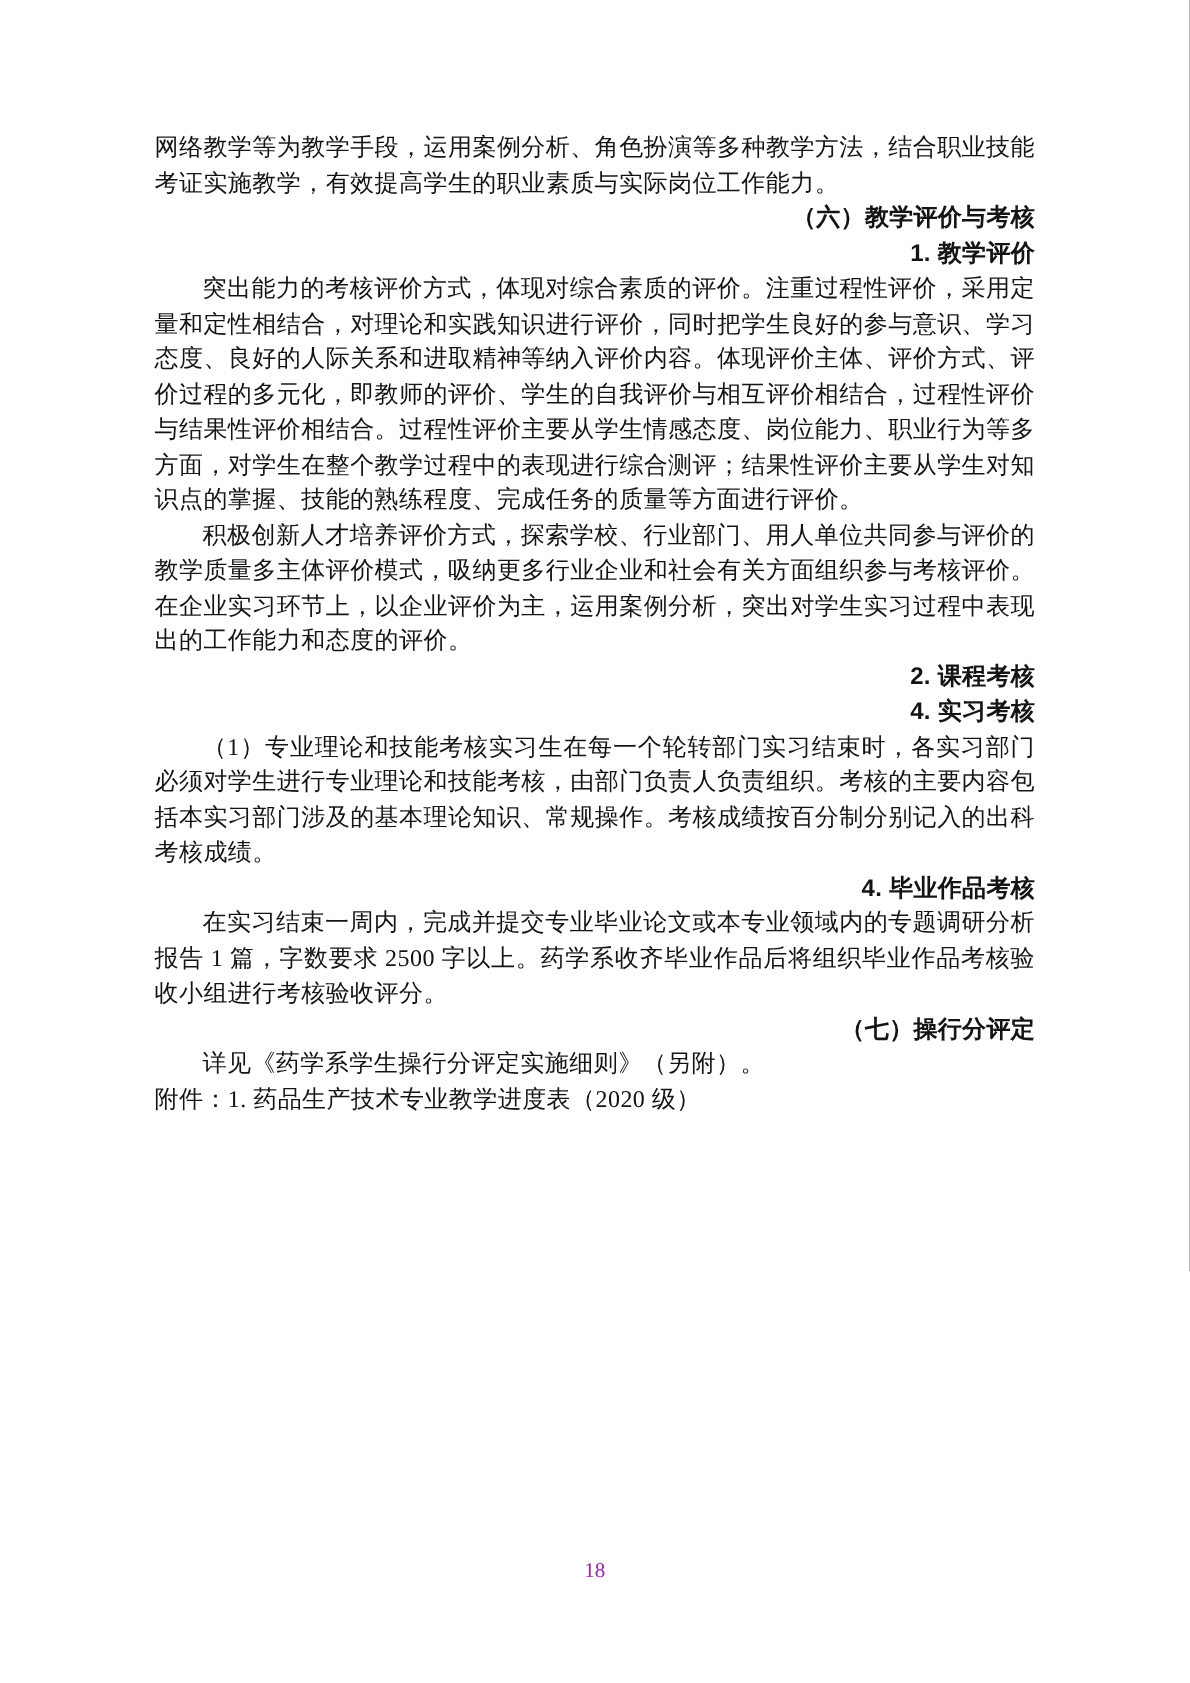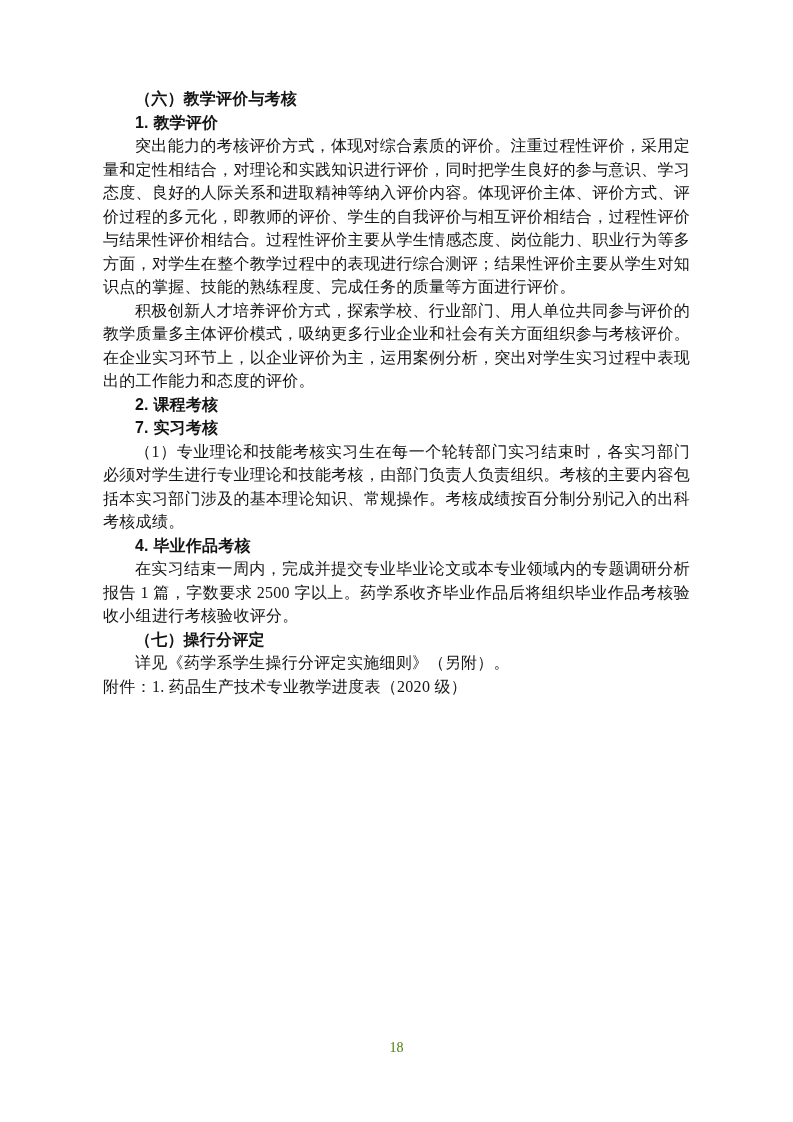--- a/index.html
+++ b/index.html
@@ -24,52 +24,53 @@
     text-align: justify;
     text-justify: inter-character;
   }
   .content p { margin: 0; }
   .body { text-indent: 2em; }
   .noindent { text-indent: 0; }
   .h1, .h2 {
     font-family: "Liberation Sans", "DejaVu Sans", sans-serif;
     font-weight: bold;
     text-indent: 2em;
-    text-align: left;
+    text-align: right;
     letter-spacing: 0.2px;
   }
   .attachments {
     display: flex;
     text-align: left;
     text-indent: 0;
   }
   .att-label { white-space: nowrap; }
   .att-items { display: flex; flex-direction: column; }
   .page-number {
     position: absolute;
     top: 1040px;
     left: 0;
     width: 100%;
     text-align: center;
     font-size: 14px;
     font-family: "Liberation Serif", "DejaVu Serif", serif;
-    color: #4d7c0f;
+    color: #a21caf;
   }
 </style>
 </head>
 <body>
 
 <div class="page">
   <div class="content">
+    <p class="body noindent">网络教学等为教学手段，运用案例分析、角色扮演等多种教学方法，结合职业技能考证实施教学，有效提高学生的职业素质与实际岗位工作能力。</p>
     <p class="h1">（六）教学评价与考核</p>
     <p class="h2">1. 教学评价</p>
     <p class="body">突出能力的考核评价方式，体现对综合素质的评价。注重过程性评价，采用定量和定性相结合，对理论和实践知识进行评价，同时把学生良好的参与意识、学习态度、良好的人际关系和进取精神等纳入评价内容。体现评价主体、评价方式、评价过程的多元化，即教师的评价、学生的自我评价与相互评价相结合，过程性评价与结果性评价相结合。过程性评价主要从学生情感态度、岗位能力、职业行为等多方面，对学生在整个教学过程中的表现进行综合测评；结果性评价主要从学生对知识点的掌握、技能的熟练程度、完成任务的质量等方面进行评价。</p>
     <p class="body">积极创新人才培养评价方式，探索学校、行业部门、用人单位共同参与评价的教学质量多主体评价模式，吸纳更多行业企业和社会有关方面组织参与考核评价。在企业实习环节上，以企业评价为主，运用案例分析，突出对学生实习过程中表现出的工作能力和态度的评价。</p>
     <p class="h2">2. 课程考核</p>
-    <p class="h2">7. 实习考核</p>
+    <p class="h2">4. 实习考核</p>
     <p class="body">（1）专业理论和技能考核实习生在每一个轮转部门实习结束时，各实习部门必须对学生进行专业理论和技能考核，由部门负责人负责组织。考核的主要内容包括本实习部门涉及的基本理论知识、常规操作。考核成绩按百分制分别记入的出科考核成绩。</p>
     <p class="h2">4. 毕业作品考核</p>
     <p class="body">在实习结束一周内，完成并提交专业毕业论文或本专业领域内的专题调研分析报告 1 篇，字数要求 2500 字以上。药学系收齐毕业作品后将组织毕业作品考核验收小组进行考核验收评分。</p>
     <p class="h1">（七）操行分评定</p>
     <p class="body">详见《药学系学生操行分评定实施细则》（另附）。</p>
 
     <div class="attachments">
       <span class="att-label">附件：</span>
       <span class="att-items">
         <span>1. 药品生产技术专业教学进度表（2020 级）</span>

